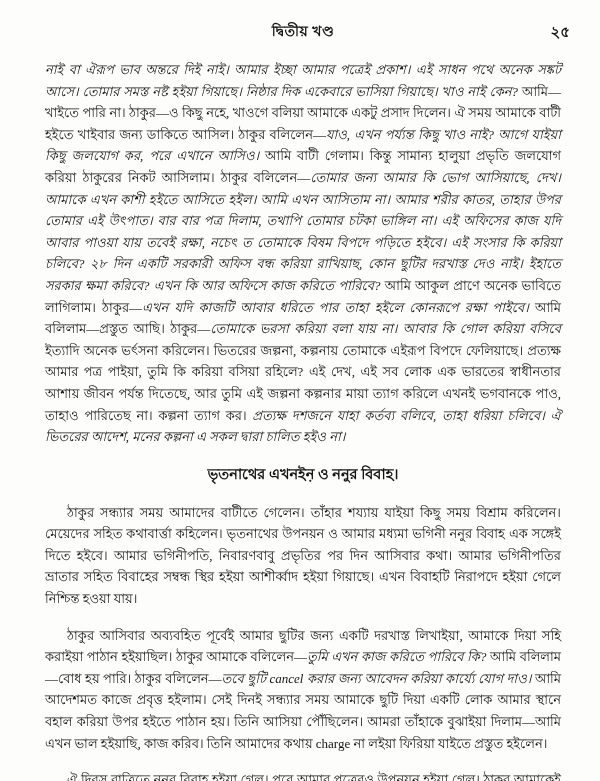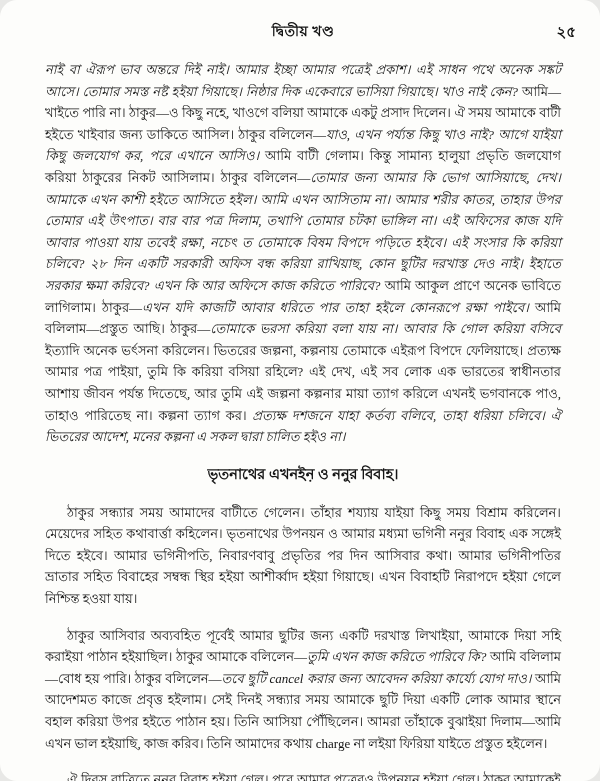--- a/index.html
+++ b/index.html
@@ -11,37 +11,36 @@
   .page {
     position: relative;
     width: 600px;
     height: 781px;
     margin: 0 auto;
     background: #fdfdfb;
     color: #141414;
     box-sizing: border-box;
     padding: 20px 24px 10px 30px;
     overflow: hidden;
-    border-radius: 17px;
   }
   .page-header {
     position: relative;
     height: 24px;
     margin-bottom: 12px;
   }
   .running-title {
     display: block;
     text-align: center;
     font-weight: bold;
     font-size: 14px;
     letter-spacing: 0.5px;
   }
   .page-number {
     position: absolute;
-    right: 0;
+    right: 6px;
     top: 0;
     font-weight: bold;
     font-size: 15px;
   }
   .page-body p {
     margin: 15px;
     font-size: 13px;
     line-height: 21.6px;
     text-align: justify;
     text-justify: inter-word;

